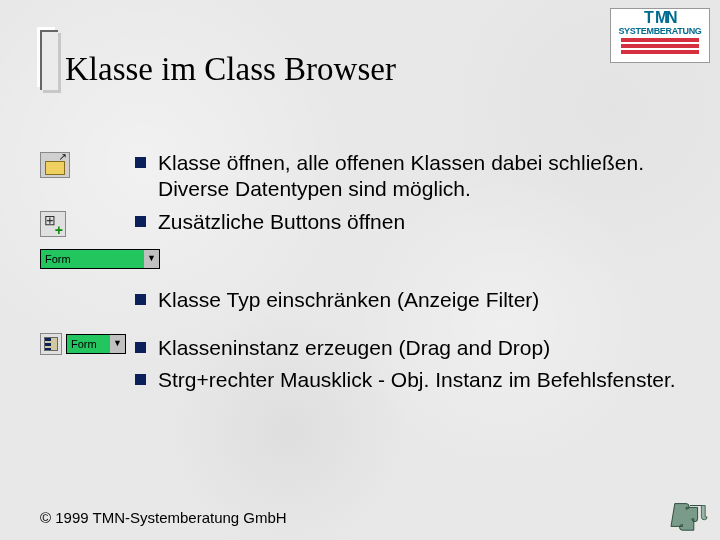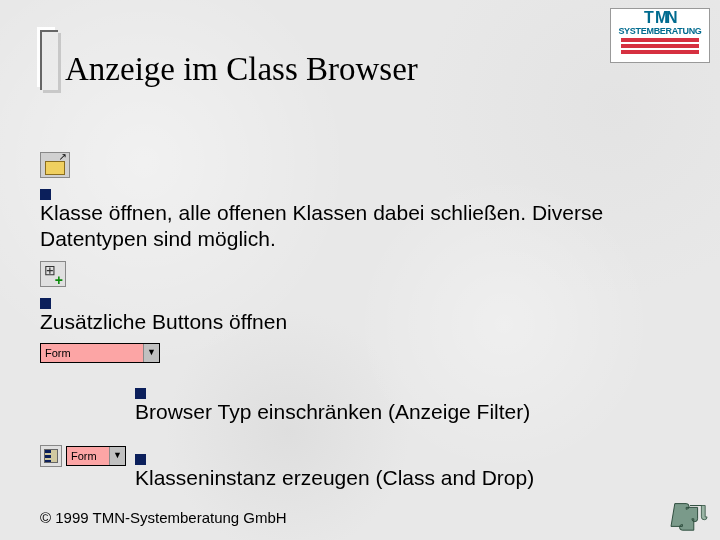--- a/index.html
+++ b/index.html
@@ -77,21 +77,20 @@
   .content {
     position: absolute;
     top: 150px;
     left: 40px;
     right: 30px;
   }
   .row {
     display: flex;
     align-items: flex-start;
     margin-bottom: 6px;
-    flex-direction: column;
   }
   .icon-col {
     width: 95px;
     flex-shrink: 0;
     padding-top: 2px;
   }
   .bullet {
     width: 11px;
     height: 11px;
     background: #0B1F5B;
@@ -147,21 +146,21 @@
     content: "+";
     position: absolute;
     right: 2px; bottom: -2px;
     font-size: 14px;
     color: #0a8a0a;
     font-weight: bold;
   }
   .dropdown {
     display: inline-flex;
     align-items: center;
-    background: #fca5a5;
+    background: #22c55e;
     border: 1px solid #000;
     height: 20px;
     font-size: 11px;
     font-family: "MS Sans Serif", Arial, sans-serif;
   }
   .dropdown .dd-text {
     padding: 0 4px;
   }
   .dropdown .dd-btn {
     width: 16px; height: 18px;
@@ -222,21 +221,21 @@
       <span>N</span>
   </div>
   <div class="logo-sub">SYSTEMBERATUNG</div>
   <div class="logo-bars">
     <div></div>
       <div></div>
       <div></div>
   </div>
 </div>
 
-<div class="title">Anzeige im Class Browser</div>
+<div class="title">Klasse im Class Browser</div>
 
 <div class="content">
 
   <div class="row">
     <div class="icon-col">
       <span class="open-icon"></span>
     </div>
     <span class="bullet"></span>
     <div class="text">Klasse öffnen, alle offenen Klassen dabei schließen. Diverse Datentypen sind möglich.</div>
   </div>
@@ -253,42 +252,46 @@
     <div class="icon-col" style="width:135px;">
       <span class="dropdown" style="width:120px;">
         <span class="dd-text" style="flex:1">Form</span>
         <span class="dd-btn">▼</span>
       </span>
     </div>
   </div>
 
   <div class="row" style="margin-left:95px;margin-bottom:18px;">
     <span class="bullet"></span>
-    <div class="text">Browser Typ einschränken (Anzeige Filter)</div>
+    <div class="text">Klasse Typ einschränken (Anzeige Filter)</div>
   </div>
 
   <div class="row">
     <div class="icon-col" style="width:135px;">
       <div class="row4-icons">
         <span class="inst-icon">
             <span></span>
           </span>
         <span class="dropdown" style="width:60px;">
           <span class="dd-text" style="flex:1">Form</span>
           <span class="dd-btn">▼</span>
         </span>
       </div>
     </div>
   </div>
 
   <div class="row" style="margin-left:95px;margin-top:-26px;">
     <span class="bullet"></span>
-    <div class="text">Klasseninstanz erzeugen (Class and Drop)</div>
-  </div>
-
+    <div class="text">Klasseninstanz erzeugen (Drag and Drop)</div>
+  </div>
+
+  <div class="row" style="margin-left:95px;">
+    <span class="bullet"></span>
+    <div class="text">Strg+rechter Mausklick - Obj. Instanz im Befehlsfenster.</div>
+  </div>
 
 </div>
 
 <div class="footer">© 1999 TMN-Systemberatung GmbH</div>
 
 <svg class="puzzle" viewBox="0 0 40 40">
   <path d="M4 8 h12 a3 3 0 0 1 0 6 v-2 h12 v12 a3 3 0 0 1 -6 0 h2 v12 h-12 a3 3 0 0 1 0 -6 v2 h-12 z" fill="#7a9a8a" stroke="#2a4a3a" stroke-width="1"></path>
   <path d="M18 8 h12 v12 a3 3 0 0 0 6 0 h-2 v-12 z" fill="#9ab5a5" stroke="#2a4a3a" stroke-width="0.8" transform="translate(2,2)"></path>
 </svg>
 

